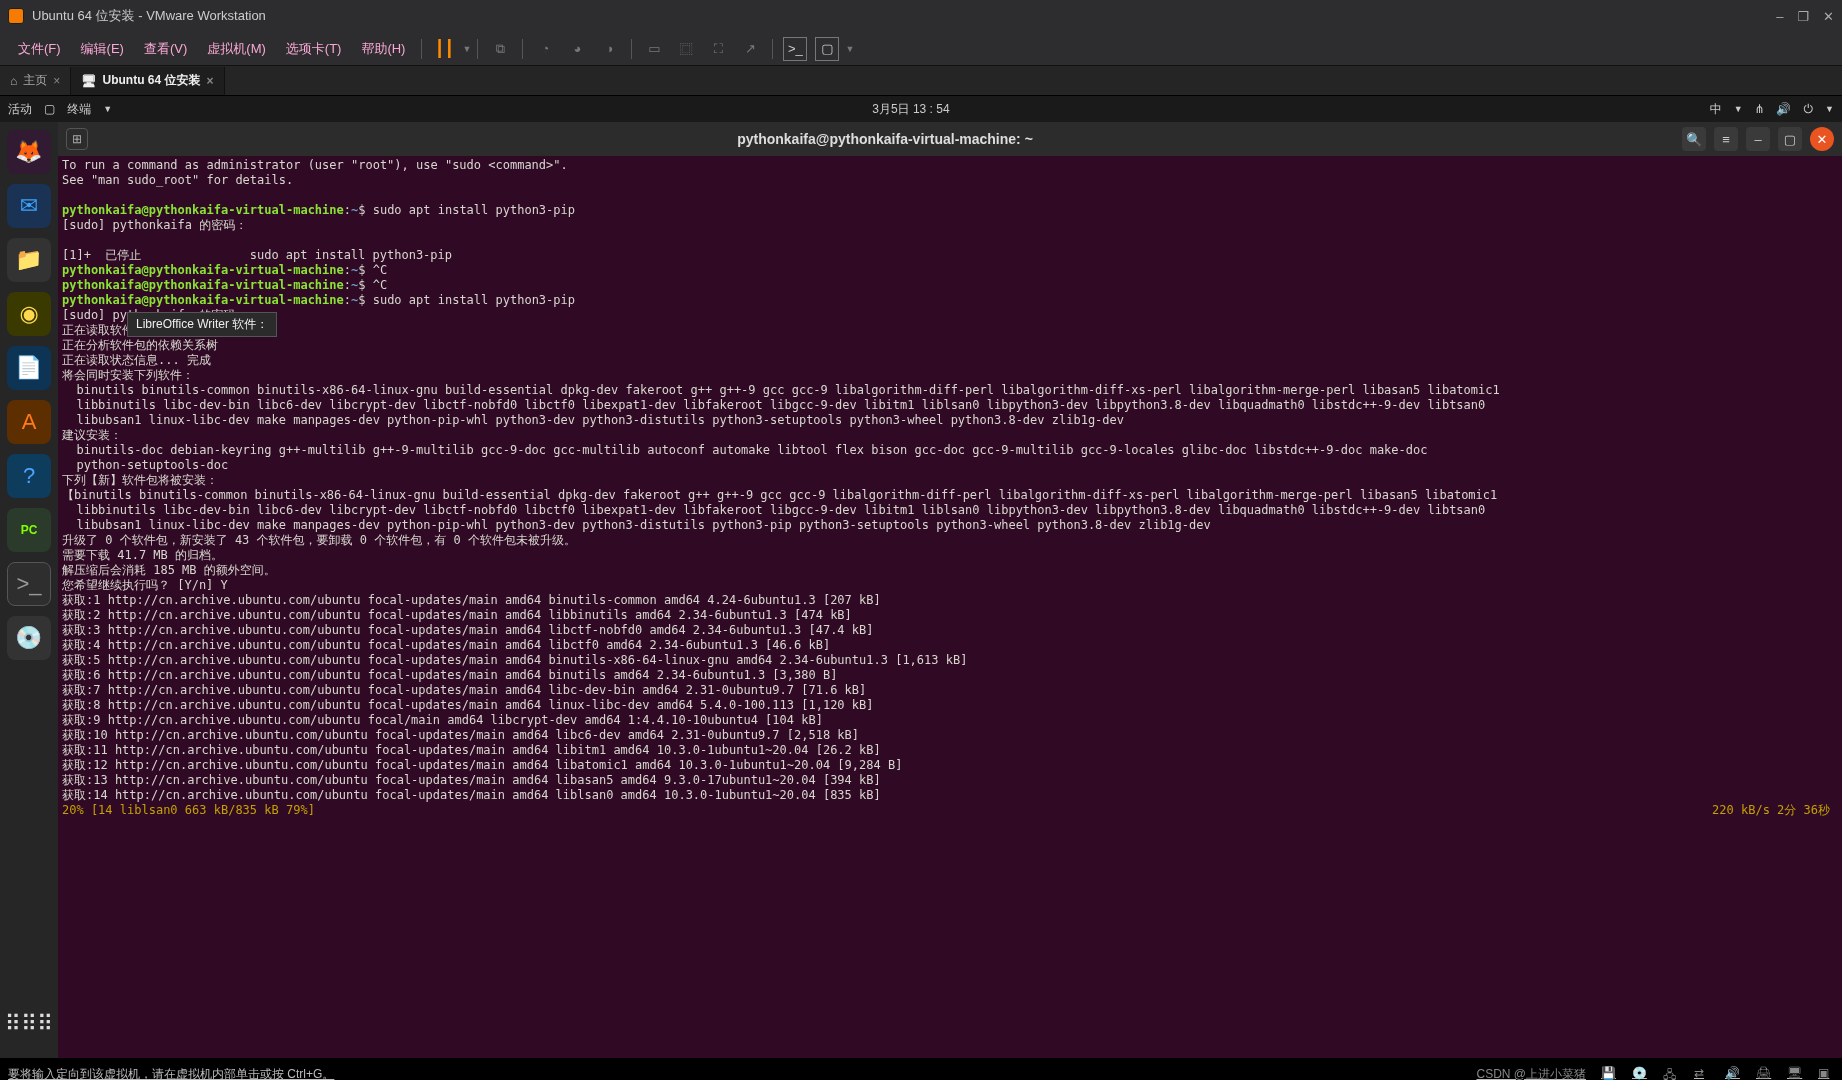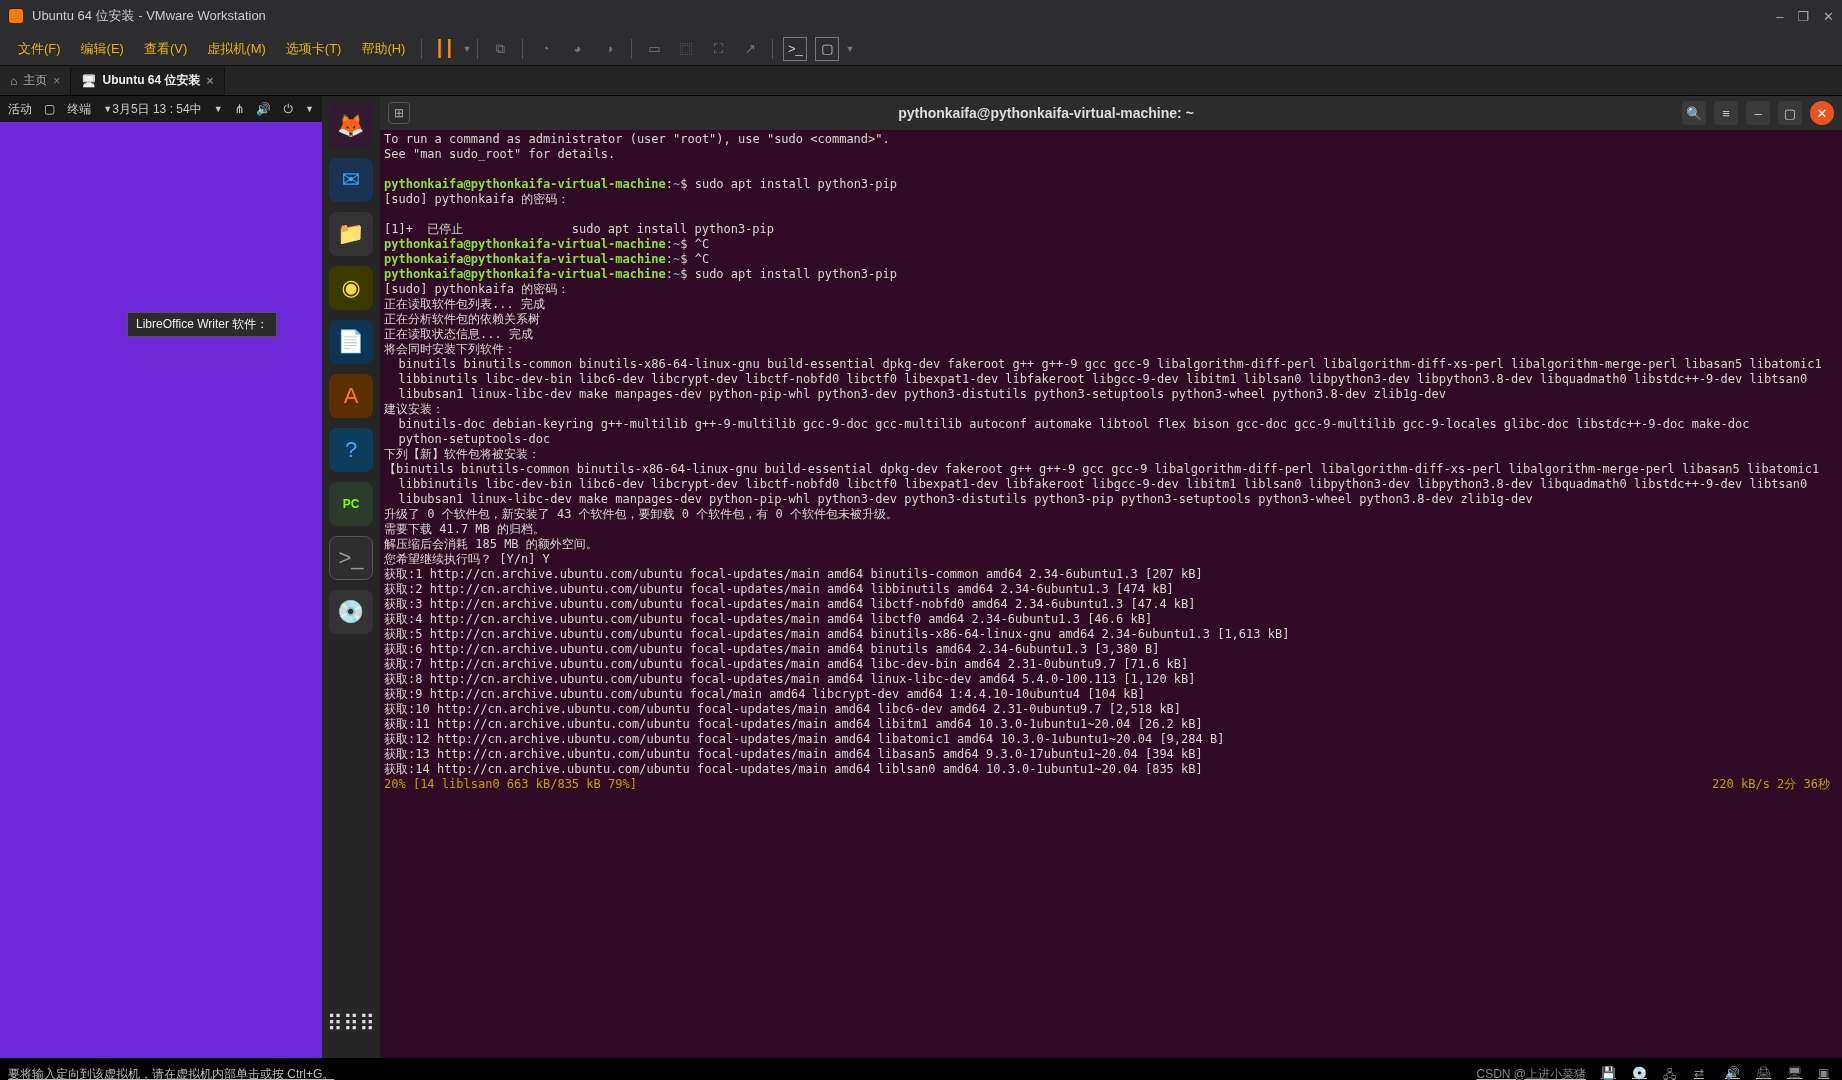--- a/index.html
+++ b/index.html
@@ -3,32 +3,32 @@
 <meta charset="utf-8">
 <style>
 * { margin: 0; padding: 0; box-sizing: border-box; }
 body { background: #1e1e1e; font-family: "Segoe UI", sans-serif; width: 1842px; height: 1080px; overflow: hidden; color: #ccc; font-size: 13px; }
 .titlebar { background: #2d2d30; height: 30px; display: flex; align-items: center; padding: 16px 8px; }
 .titlebar .vm-icon { width: 16px; height: 16px; background: #f57c00; border-radius: 3px; margin-right: 8px; border: 1px solid #1e1e1e; }
 .titlebar .title { flex: 1; color: #ccc; font-size: 13px; }
 .win-controls { display: flex; gap: 14px; margin-left: auto; }
 .win-controls span { color: #aaa; cursor: pointer; }
 .menubar { background: #2d2d30; height: 34px; display: flex; align-items: center; padding: 0 8px; border-bottom: 1px solid #111; }
-.menubar .menu-item { color: #eab308; padding: 0 10px; cursor: pointer; font-size: 13px; }
+.menubar .menu-item { color: #f9a8d4; padding: 0 10px; cursor: pointer; font-size: 13px; }
 .menubar .sep { width: 1px; height: 20px; background: #555; margin: 0 6px; }
 .menubar .tool-btn { width: 24px; height: 24px; display: flex; align-items: center; justify-content: center; margin: 0 4px; color: #777; cursor: pointer; }
 .menubar .pause-btn { color: #ff8c00; font-size: 16px; }
 .menubar .dropdown-arrow { color: #777; font-size: 9px; margin-left: 2px; }
 .tabs-bar { background: #252526; height: 30px; display: flex; align-items: center; border-bottom: 1px solid #000; }
 .tab { display: flex; align-items: center; padding: 0 10px; height: 28px; border-right: 1px solid #111; gap: 6px; font-size: 12px; }
 .tab.home { color: #aaa; }
 .tab.active { background: #1e1e1e; color: #eee; font-weight: bold; }
 .tab .close-x { color: #888; cursor: pointer; }
 .home-icon { color: #aaa; }
-.guest { display: flex; height: calc(100% - 30px - 34px - 30px - 24px); background: #6d28d9; }
+.guest { display: flex; height: calc(100% - 30px - 34px - 30px - 24px); background: #d946ef; flex-direction: column; }
 .guest-topbar { background: #1a1a1a; height: 26px; display: flex; align-items: center; color: #ccc; font-size: 12px; padding: 0 8px; }
 .guest-topbar .gtb-left { display: flex; gap: 12px; align-items: center; }
 .guest-topbar .gtb-center { flex: 1; text-align: center; }
 .guest-topbar .gtb-right { display: flex; gap: 12px; align-items: center; }
 .guest-main { display: flex; flex: 1; }
 .dock { width: 58px; background: #262626; display: flex; flex-direction: column; align-items: center; padding-top: 8px; gap: 10px; }
 .dock-item { width: 44px; height: 44px; border-radius: 8px; display: flex; align-items: center; justify-content: center; font-size: 22px; cursor: pointer; }
 .dock-item.firefox { background: #331a33; color: #ff7139; }
 .dock-item.thunderbird { background: #1a3355; color: #3ba3ff; }
 .dock-item.files { background: #333; color: #ddd; }
@@ -176,21 +176,21 @@
 <span>  binutils-doc debian-keyring g++-multilib g++-9-multilib gcc-9-doc gcc-multilib autoconf automake libtool flex bison gcc-doc gcc-9-multilib gcc-9-locales glibc-doc libstdc++-9-doc make-doc</span>
 <span>  python-setuptools-doc</span>
 <span>下列【新】软件包将被安装：</span>
 <span>【binutils binutils-common binutils-x86-64-linux-gnu build-essential dpkg-dev fakeroot g++ g++-9 gcc gcc-9 libalgorithm-diff-perl libalgorithm-diff-xs-perl libalgorithm-merge-perl libasan5 libatomic1</span>
 <span>  libbinutils libc-dev-bin libc6-dev libcrypt-dev libctf-nobfd0 libctf0 libexpat1-dev libfakeroot libgcc-9-dev libitm1 liblsan0 libpython3-dev libpython3.8-dev libquadmath0 libstdc++-9-dev libtsan0</span>
 <span>  libubsan1 linux-libc-dev make manpages-dev python-pip-whl python3-dev python3-distutils python3-pip python3-setuptools python3-wheel python3.8-dev zlib1g-dev</span>
 <span>升级了 0 个软件包，新安装了 43 个软件包，要卸载 0 个软件包，有 0 个软件包未被升级。</span>
 <span>需要下载 41.7 MB 的归档。</span>
 <span>解压缩后会消耗 185 MB 的额外空间。</span>
 <span>您希望继续执行吗？ [Y/n] Y</span>
-<span>获取:1 http://cn.archive.ubuntu.com/ubuntu focal-updates/main amd64 binutils-common amd64 2.34-6ubuntu1.3 [207 kB]</span>
+<span>获取:1 http://cn.archive.ubuntu.com/ubuntu focal-updates/main amd64 binutils-common amd64 4.24-6ubuntu1.3 [207 kB]</span>
 <span>获取:2 http://cn.archive.ubuntu.com/ubuntu focal-updates/main amd64 libbinutils amd64 2.34-6ubuntu1.3 [474 kB]</span>
 <span>获取:3 http://cn.archive.ubuntu.com/ubuntu focal-updates/main amd64 libctf-nobfd0 amd64 2.34-6ubuntu1.3 [47.4 kB]</span>
 <span>获取:4 http://cn.archive.ubuntu.com/ubuntu focal-updates/main amd64 libctf0 amd64 2.34-6ubuntu1.3 [46.6 kB]</span>
 <span>获取:5 http://cn.archive.ubuntu.com/ubuntu focal-updates/main amd64 binutils-x86-64-linux-gnu amd64 2.34-6ubuntu1.3 [1,613 kB]</span>
 <span>获取:6 http://cn.archive.ubuntu.com/ubuntu focal-updates/main amd64 binutils amd64 2.34-6ubuntu1.3 [3,380 B]</span>
 <span>获取:7 http://cn.archive.ubuntu.com/ubuntu focal-updates/main amd64 libc-dev-bin amd64 2.31-0ubuntu9.7 [71.6 kB]</span>
 <span>获取:8 http://cn.archive.ubuntu.com/ubuntu focal-updates/main amd64 linux-libc-dev amd64 5.4.0-100.113 [1,120 kB]</span>
 <span>获取:9 http://cn.archive.ubuntu.com/ubuntu focal/main amd64 libcrypt-dev amd64 1:4.4.10-10ubuntu4 [104 kB]</span>
 <span>获取:10 http://cn.archive.ubuntu.com/ubuntu focal-updates/main amd64 libc6-dev amd64 2.31-0ubuntu9.7 [2,518 kB]</span>
 <span>获取:11 http://cn.archive.ubuntu.com/ubuntu focal-updates/main amd64 libitm1 amd64 10.3.0-1ubuntu1~20.04 [26.2 kB]</span>

